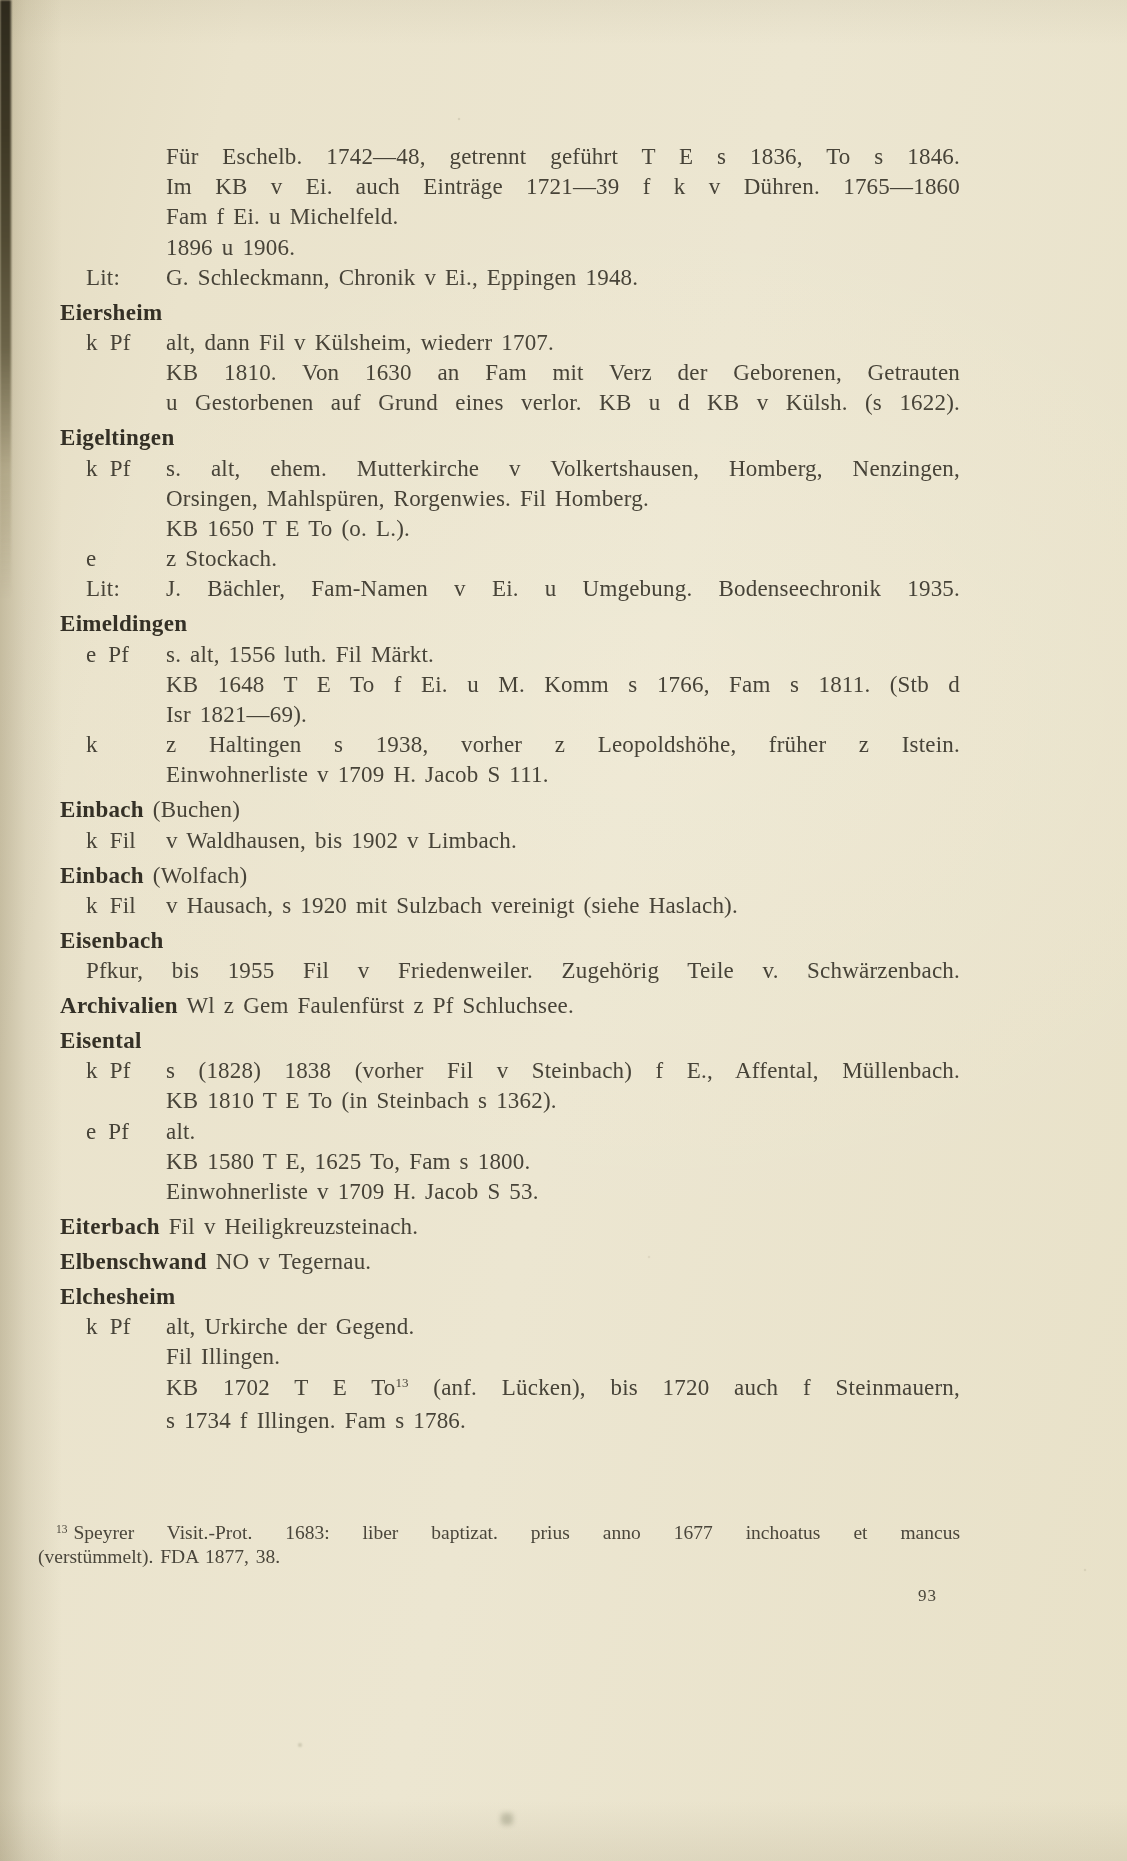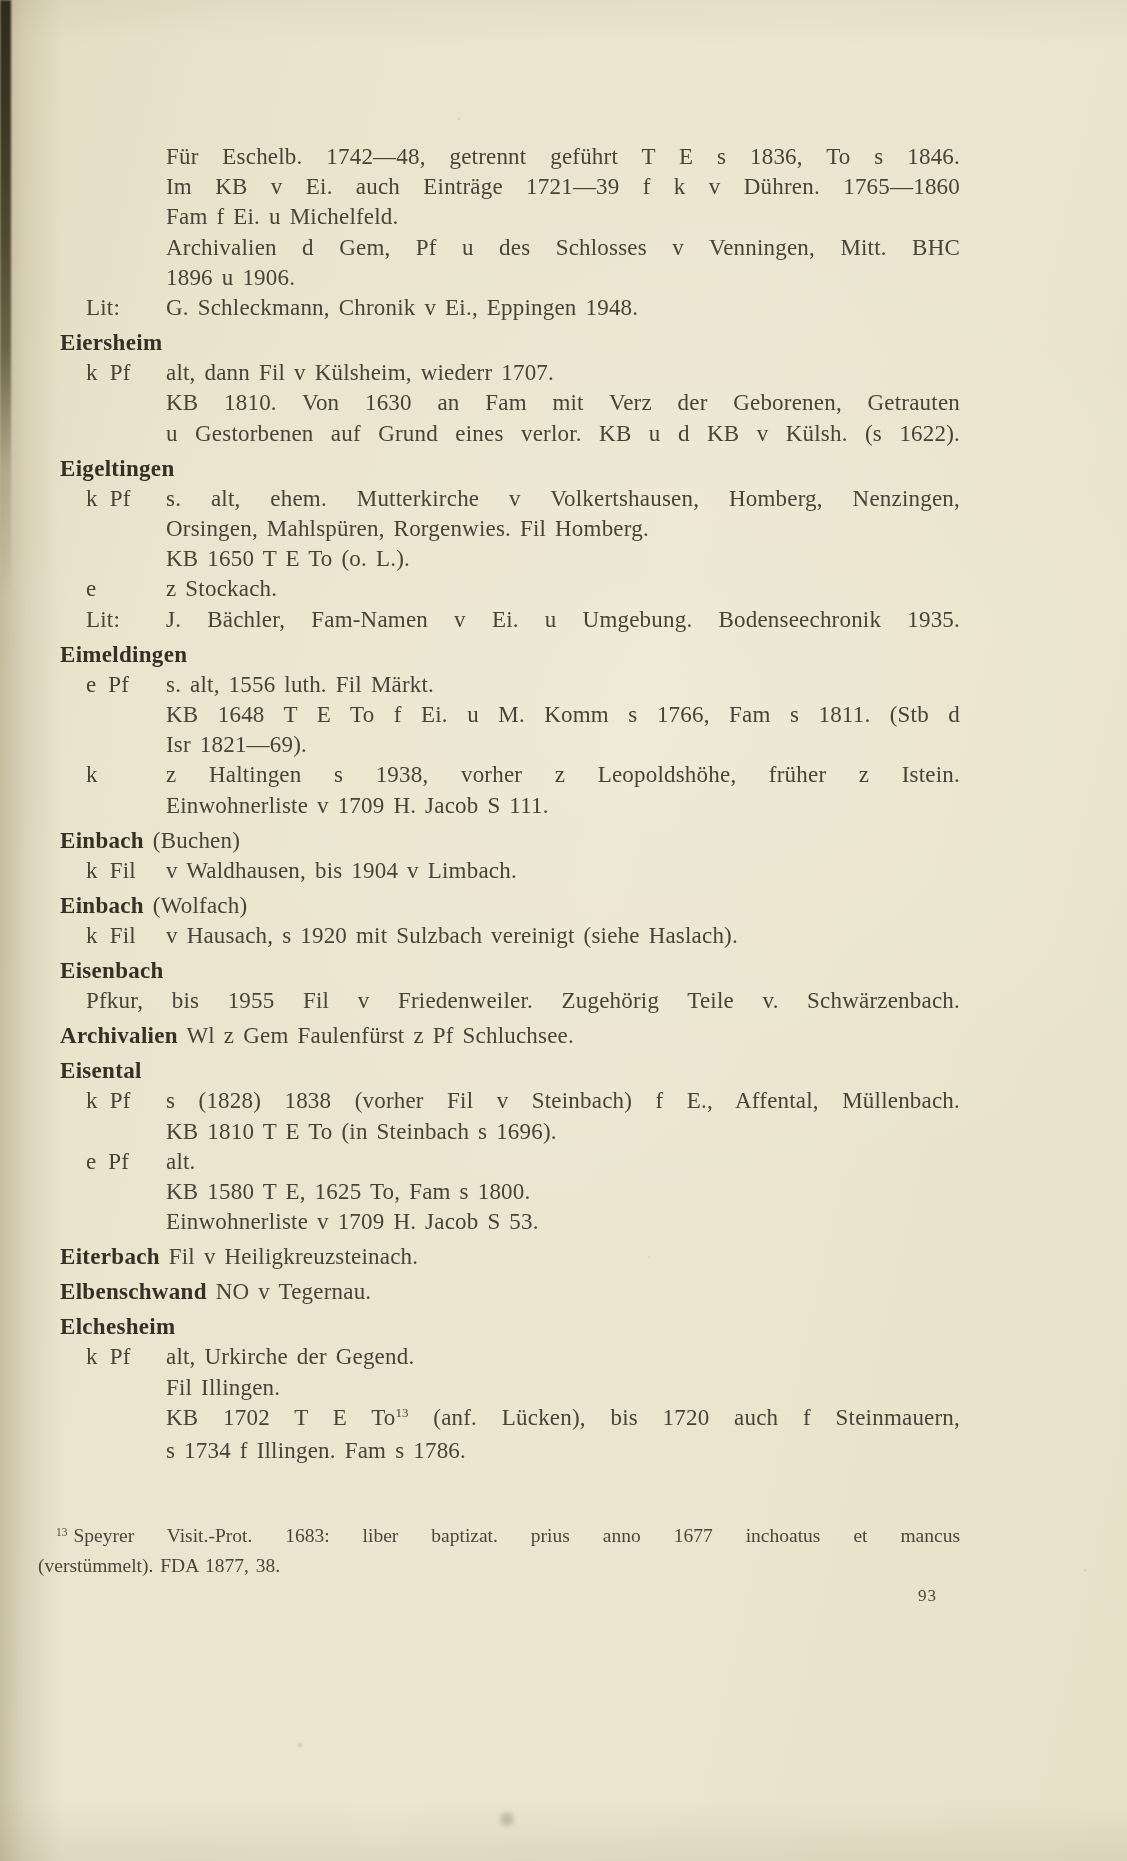--- a/index.html
+++ b/index.html
@@ -39,21 +39,21 @@
   .line.head{display:block;padding-left:22px;margin-top:4.8px;word-spacing:3px;}
   .line.head b{font-weight:bold;color:#34permanent;}
   .line.head b{color:#343026;letter-spacing:0.3px;}
   .line.lab{padding-left:48px;}
   .line.lab .lbl{flex:0 0 80px;word-spacing:6px;}
   .line.cont{padding-left:128px;}
   .line.flush{padding-left:48px;}
   .line.j .txt{text-align:justify;text-align-last:justify;}
   sup{font-size:13px;vertical-align:baseline;position:relative;top:-8px;letter-spacing:0;}
 
-  .footnote{position:absolute;left:38px;top:1522px;width:922px;font-size:19.5px;line-height:27px;color:#4a463b;}
+  .footnote{position:absolute;left:38px;top:1522px;width:922px;font-size:19.5px;line-height:22px;color:#4a463b;}
   .fn1{padding-left:18px;text-align:justify;text-align-last:justify;word-spacing:2px;}
   .fn1 sup{font-size:11.5px;top:-6px;margin-right:6px;}
   .fn2{word-spacing:2px;}
 
   .pagenum{position:absolute;top:1586px;right:190px;font-size:17px;color:#4a463b;letter-spacing:1px;}
 </style>
 </head>
 <body>
 
 <div class="page">
@@ -62,23 +62,20 @@
 
   <div class="textblock" id="textblock">
       <div class="line cont j">
         <span class="txt">Für Eschelb. 1742—48, getrennt geführt T E s 1836, To s 1846.</span>
       </div>
       <div class="line cont j">
         <span class="txt">Im KB v Ei. auch Einträge 1721—39 f k v Dühren. 1765—1860</span>
       </div>
       <div class="line cont">
         <span class="txt">Fam f Ei. u Michelfeld.</span>
-      </div>
-      <div class="line cont j">
-        <span class="txt">Archivalien d Gem, Pf u des Schlosses v Venningen, Mitt. BHC</span>
       </div>
       <div class="line cont">
         <span class="txt">1896 u 1906.</span>
       </div>
       <div class="line lab">
         <span class="lbl">Lit:</span>
         <span class="txt">G. Schleckmann, Chronik v Ei., Eppingen 1948.</span>
       </div>
       <div class="line head"><b>Eiersheim</b></div>
       <div class="line lab">
@@ -124,39 +121,39 @@
       <div class="line lab j">
         <span class="lbl">k</span>
         <span class="txt">z Haltingen s 1938, vorher z Leopoldshöhe, früher z Istein.</span>
       </div>
       <div class="line cont">
         <span class="txt">Einwohnerliste v 1709 H. Jacob S 111.</span>
       </div>
       <div class="line head"><b>Einbach</b><span> (Buchen)</span></div>
       <div class="line lab">
         <span class="lbl">k Fil</span>
-        <span class="txt">v Waldhausen, bis 1904 v Limbach.</span>
+        <span class="txt">v Waldhausen, bis 1902 v Limbach.</span>
       </div>
       <div class="line head"><b>Einbach</b><span> (Wolfach)</span></div>
       <div class="line lab">
         <span class="lbl">k Fil</span>
         <span class="txt">v Hausach, s 1920 mit Sulzbach vereinigt (siehe Haslach).</span>
       </div>
       <div class="line head"><b>Eisenbach</b></div>
       <div class="line flush j">
         <span class="txt">Pfkur, bis 1955 Fil v Friedenweiler. Zugehörig Teile v. Schwärzenbach.</span>
       </div>
       <div class="line head"><b>Archivalien</b><span> Wl z Gem Faulenfürst z Pf Schluchsee.</span></div>
       <div class="line head"><b>Eisental</b></div>
       <div class="line lab j">
         <span class="lbl">k Pf</span>
         <span class="txt">s (1828) 1838 (vorher Fil v Steinbach) f E., Affental, Müllenbach.</span>
       </div>
       <div class="line cont">
-        <span class="txt">KB 1810 T E To (in Steinbach s 1696).</span>
+        <span class="txt">KB 1810 T E To (in Steinbach s 1362).</span>
       </div>
       <div class="line lab">
         <span class="lbl">e Pf</span>
         <span class="txt">alt.</span>
       </div>
       <div class="line cont">
         <span class="txt">KB 1580 T E, 1625 To, Fam s 1800.</span>
       </div>
       <div class="line cont">
         <span class="txt">Einwohnerliste v 1709 H. Jacob S 53.</span>

